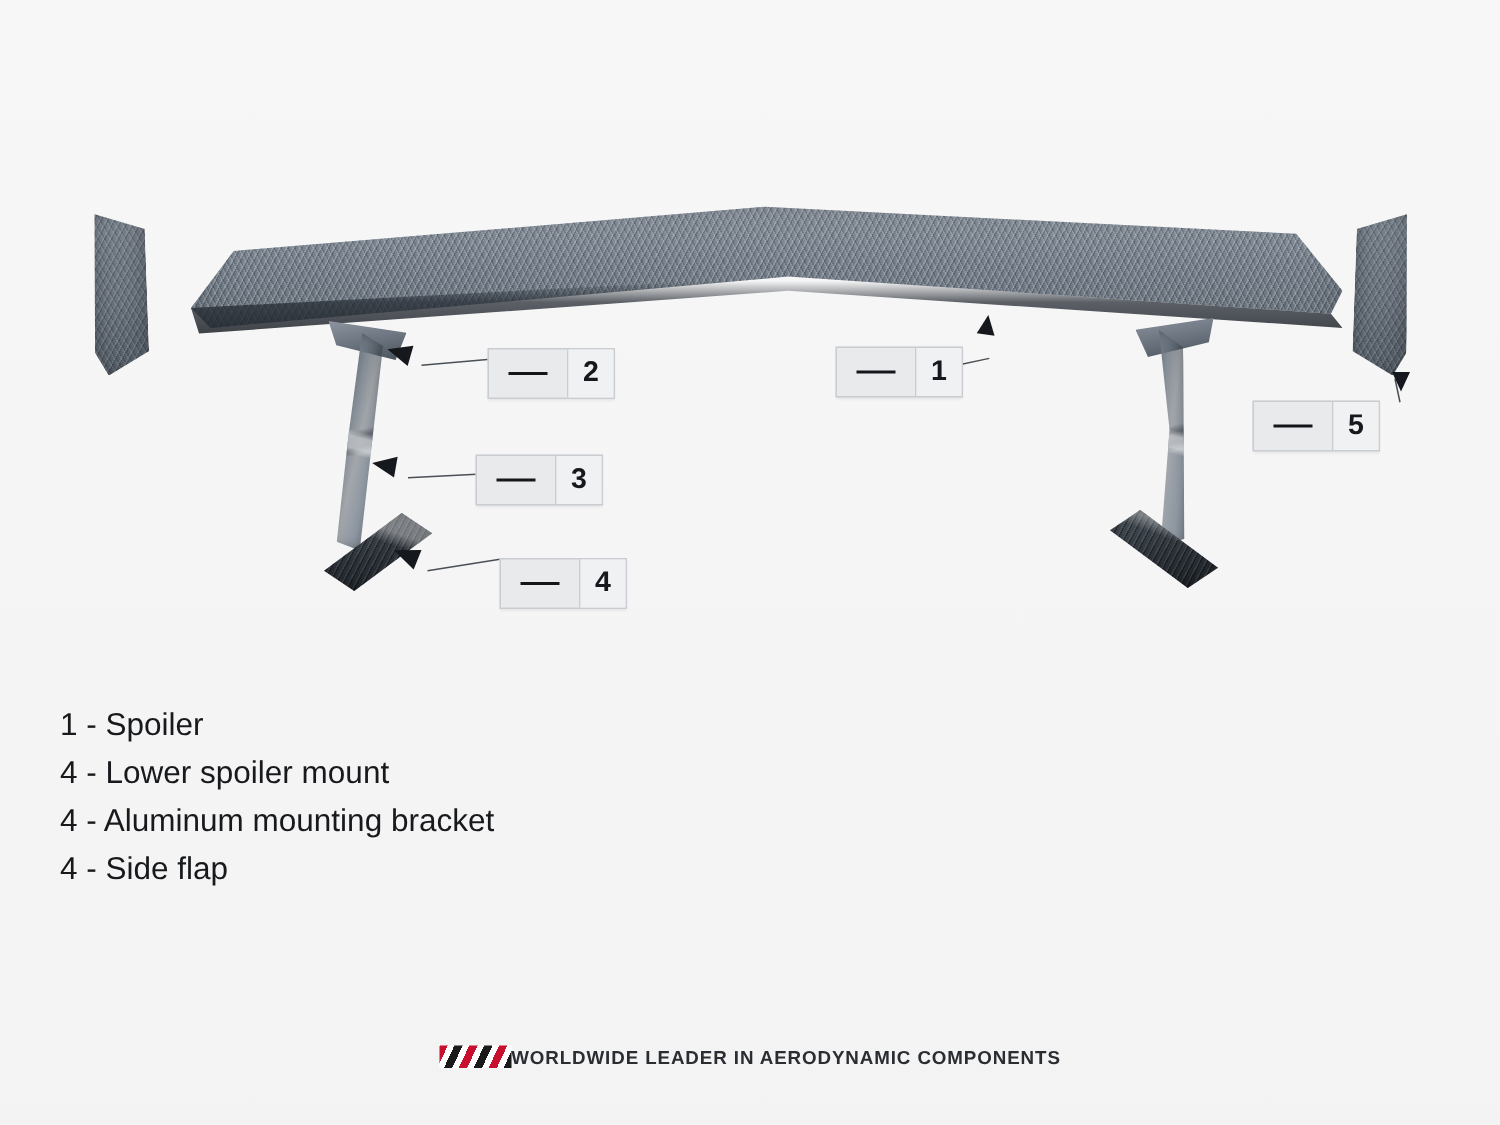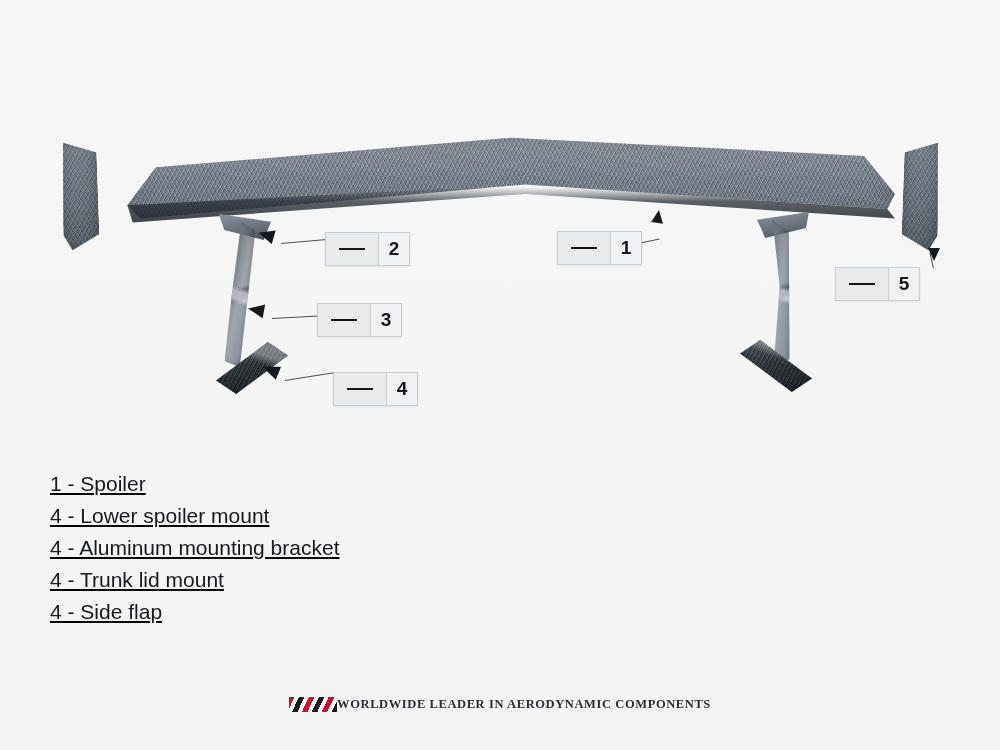--- a/index.html
+++ b/index.html
@@ -194,42 +194,40 @@
   }
   .arrow {
     position: absolute;
     width: 0;
     height: 0;
   }
 
   
   #legend {
     position: absolute;
-    left: 50px;
+    left: 40px;
     top: 468px;
     width: 600px;
-    text-decoration: underline;
   }
   #legend .legend-row {
     font-size: 21px;
     color: #17191c;
     line-height: 32px;
     white-space: nowrap;
   }
 
   
   #footer {
     position: absolute;
     left: 0;
     bottom: 38px;
     width: 1000px;
     display: flex;
     align-items: center;
     justify-content: center;
-    font-family: Liberation Serif, serif;
   }
   #footer .stripes {
     width: 48px;
     height: 15px;
     background: repeating-linear-gradient(115deg, #c8102e 0 5px, #ffffff 5px 9px, #1a1a1a 9px 14px, #ffffff 14px 18px);
     border: 0;
   }
   #footer .tagline {
     font-size: 12.5px;
     letter-spacing: .6px;
@@ -318,21 +316,20 @@
         </span>
       <span class="num">5</span>
     </div>
 
   </div>
 
   <div id="legend">
     <div class="legend-row">1 - Spoiler</div>
     <div class="legend-row">4 - Lower spoiler mount</div>
     <div class="legend-row">4 - Aluminum mounting bracket</div>
-    <div class="legend-row">4 - Trunk lid mount</div>
     <div class="legend-row">4 - Side flap</div>
   </div>
 
   <div id="footer">
     <span class="stripes"></span>
     <span class="tagline">WORLDWIDE LEADER IN AERODYNAMIC COMPONENTS</span>
   </div>
 
 </div>
 

